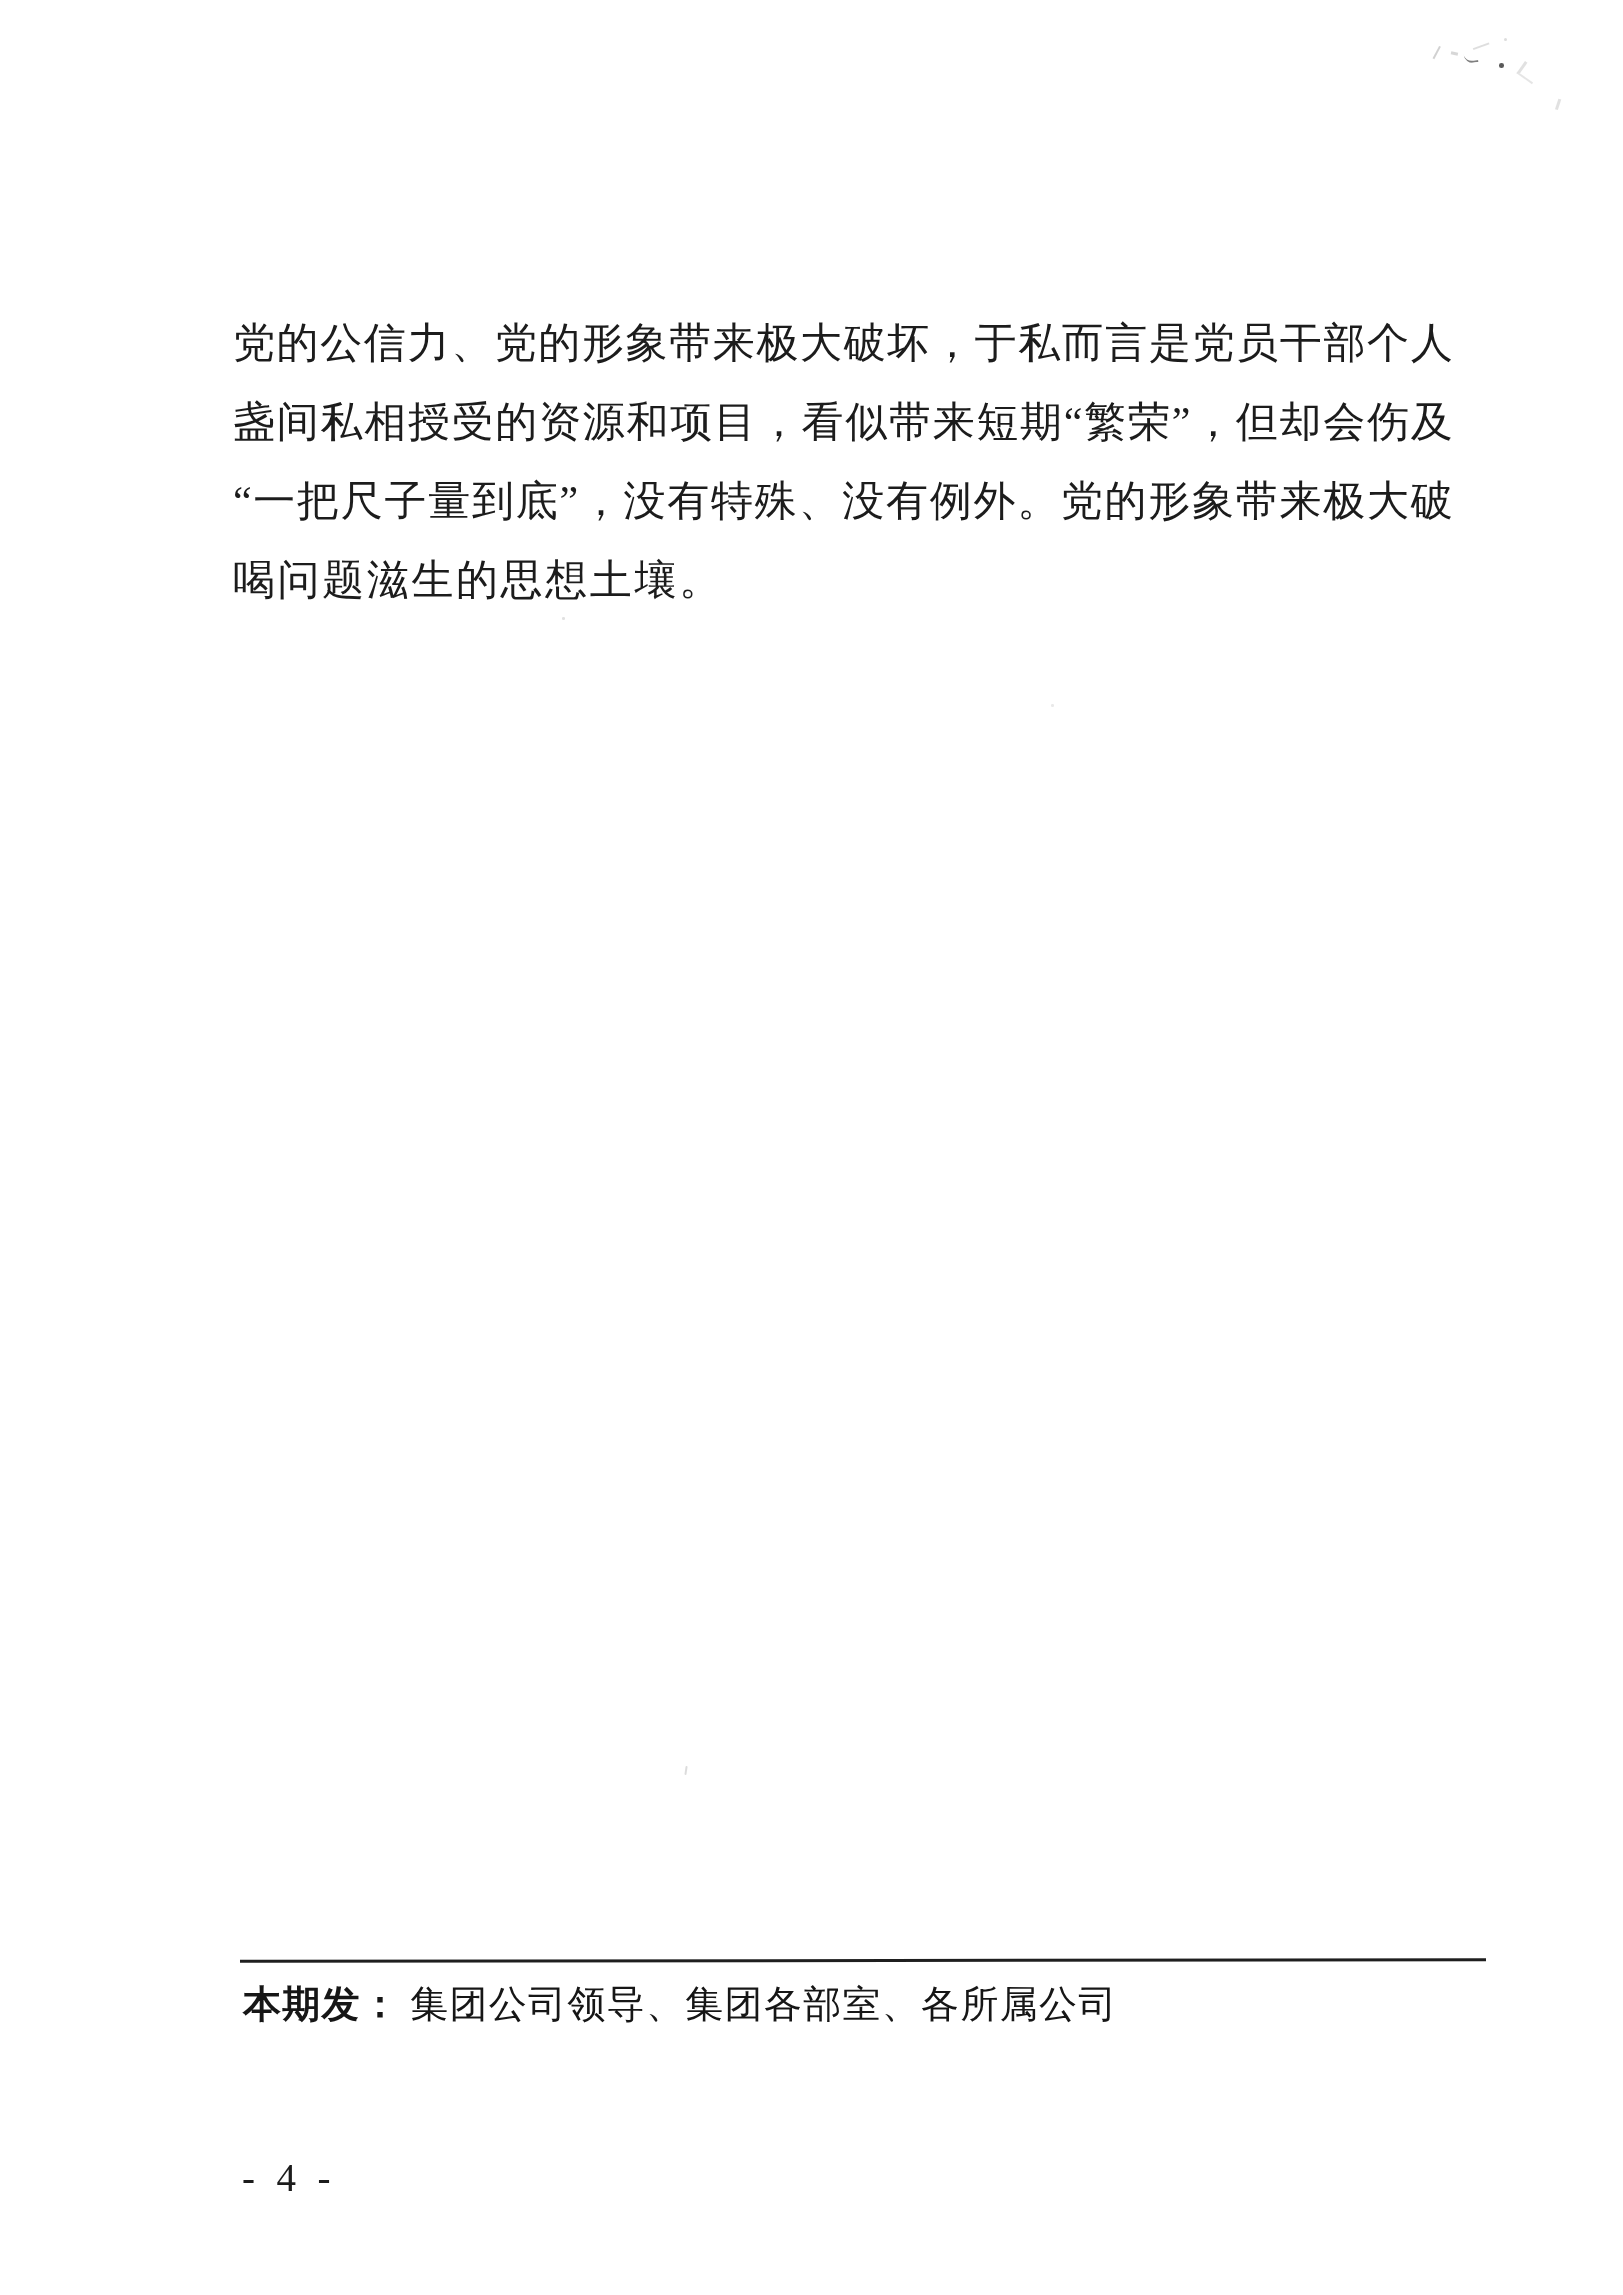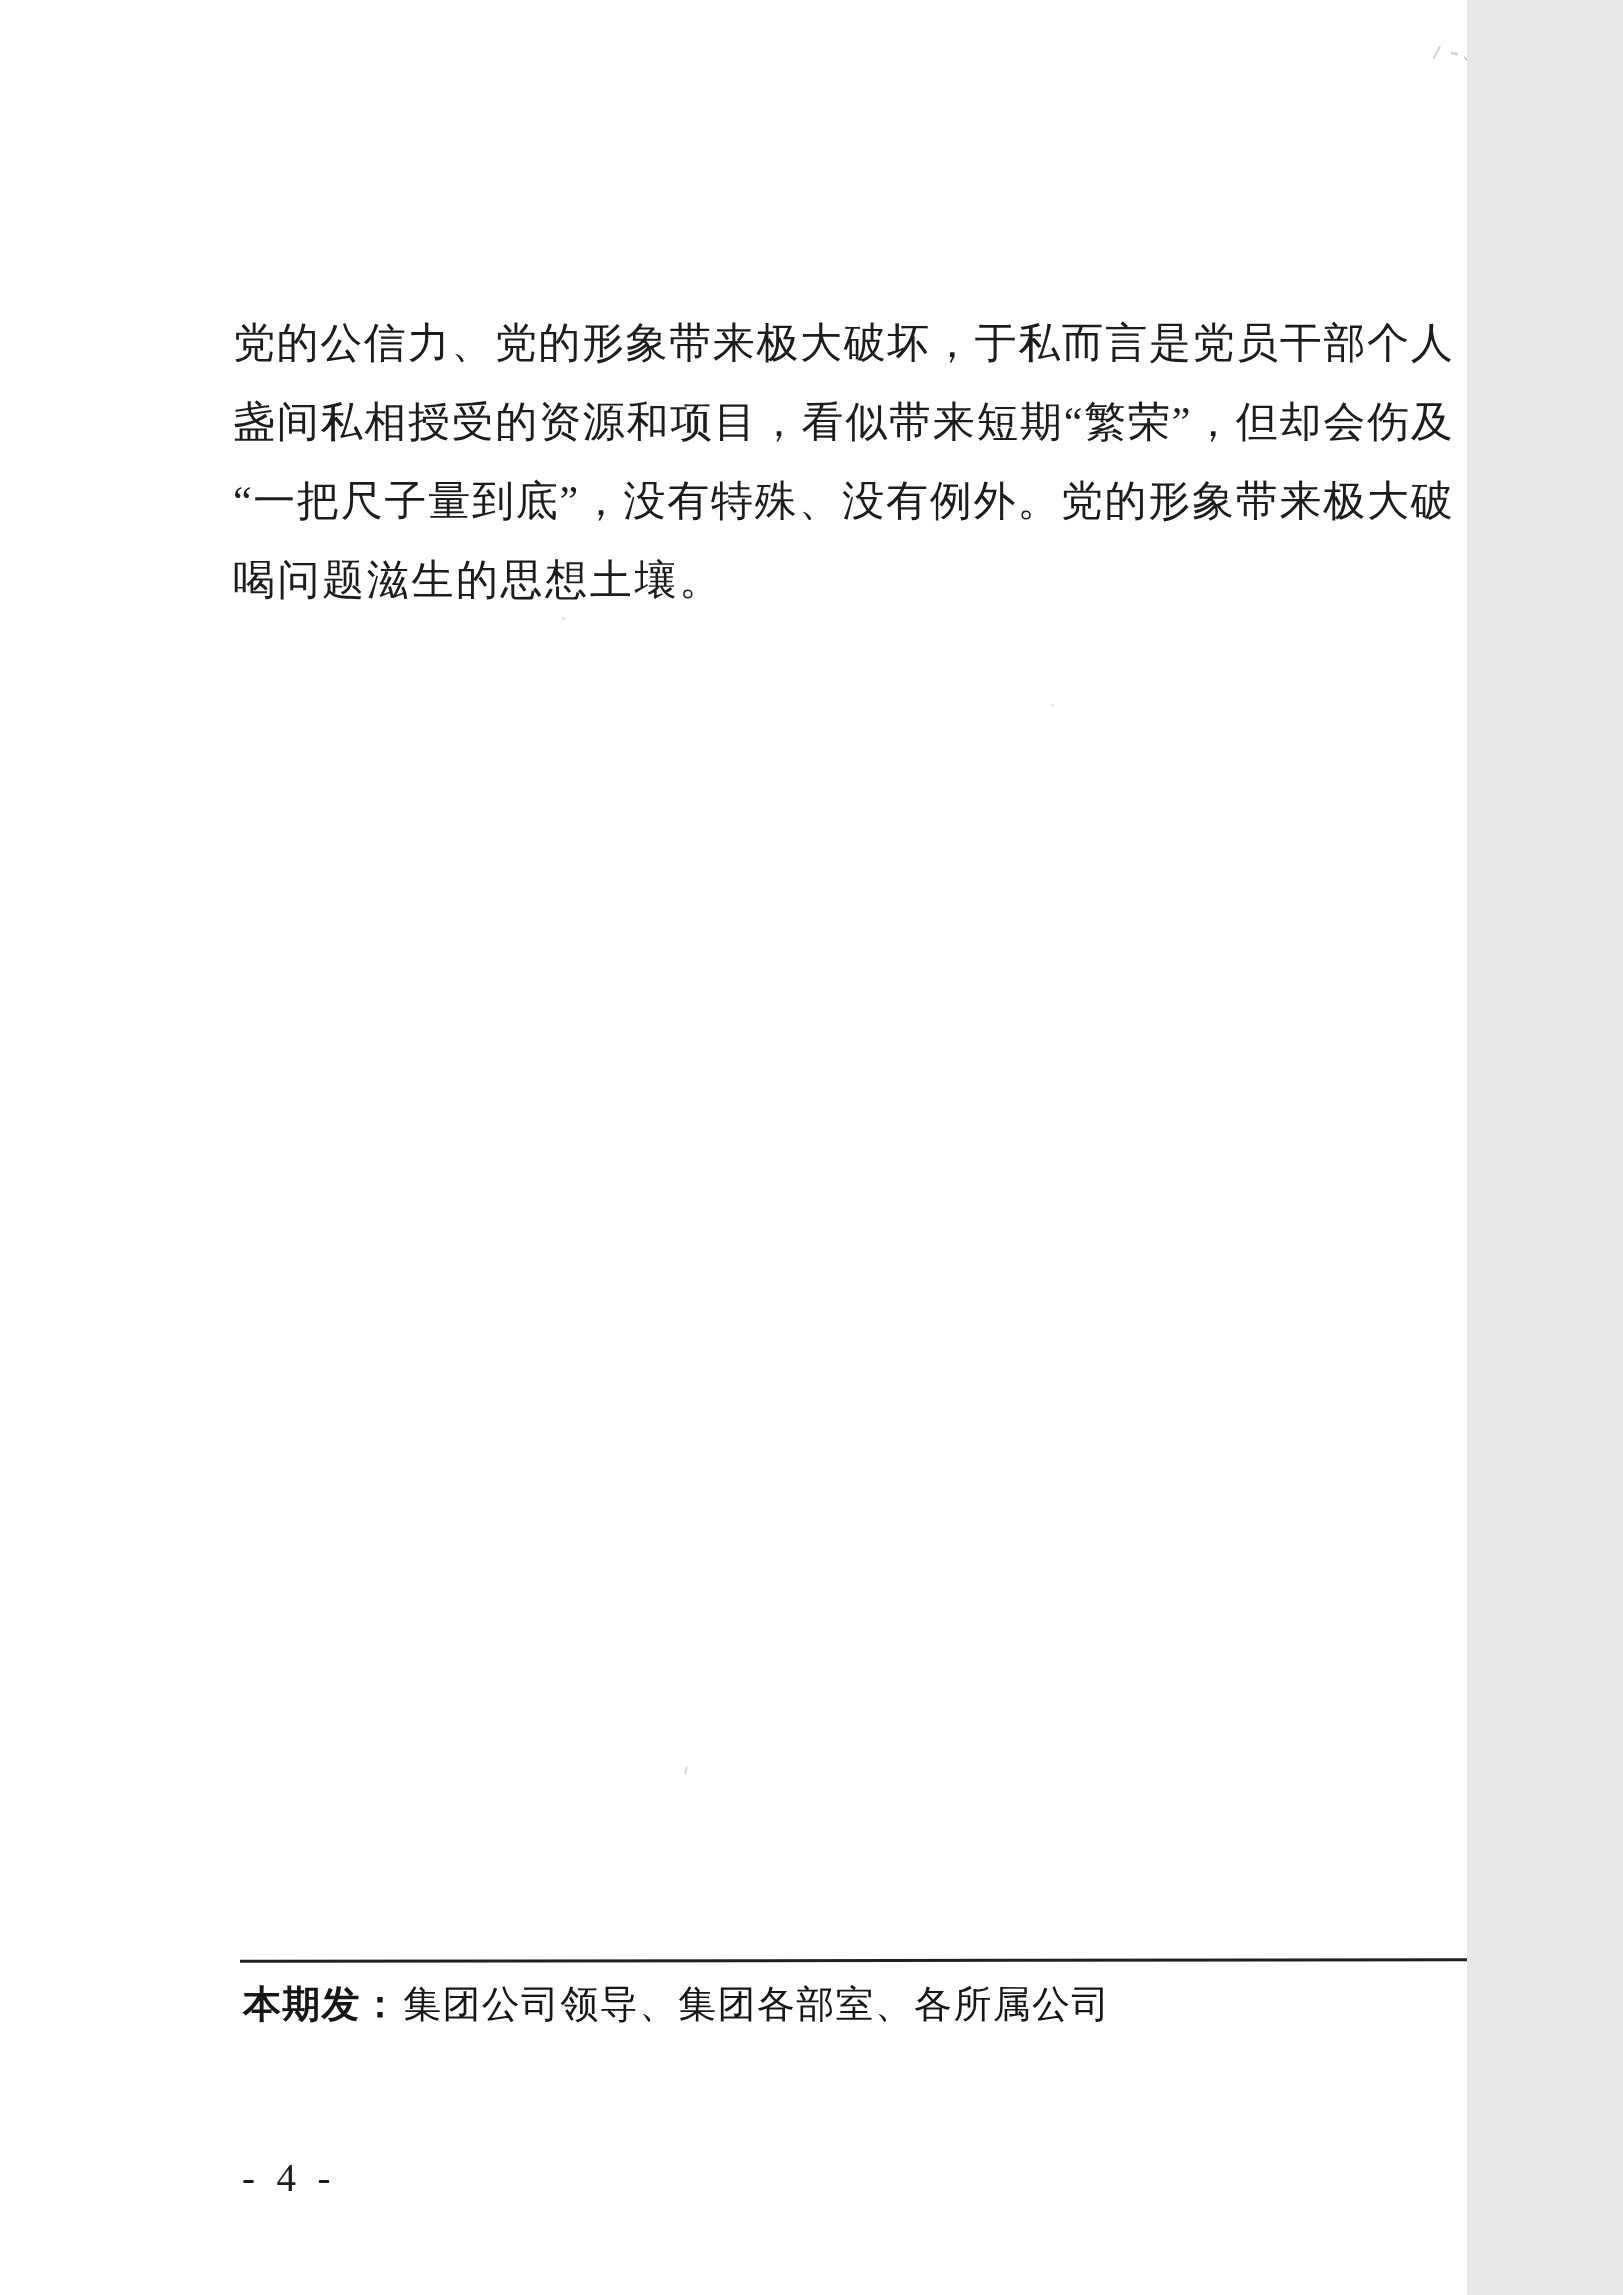--- a/index.html
+++ b/index.html
@@ -2,21 +2,21 @@
 <html style="font-size:10.5px"><head>
 <meta charset="utf-8">
 <style>
   html, body {
     margin: 0;
     padding: 0;
     background: #e8e8e8;
   }
   .page {
     position: relative;
-    width: 1467px;
+    width: 1623px;
     height: 2295px;
     background: #ffffff;
     overflow: hidden;
     font-family: "Liberation Serif", serif;
     color: #1b1b1b;
   }
   
   .body-text {
     position: absolute;
     left: 233px;
@@ -57,21 +57,21 @@
     top: 1981px;
     height: 47px;
     line-height: 47px;
     font-size: 38px;
     letter-spacing: 1.3px;
     white-space: nowrap;
     color: #161616;
   }
   .flabel {
     font-weight: bold;
-    margin-right: 3px;
+    margin-right: 10px;
   }
   .pagenum {
     position: absolute;
     left: 242px;
     top: 2155px;
     font-size: 39px;
     letter-spacing: 5.9px;
     color: #1c1c1c;
     font-family: "Liberation Serif", serif;
   }

